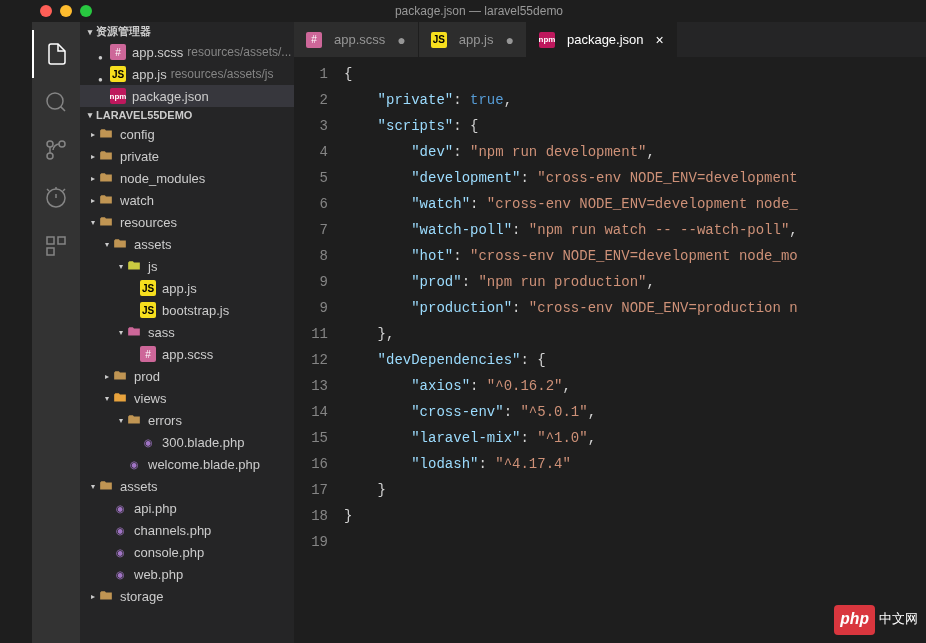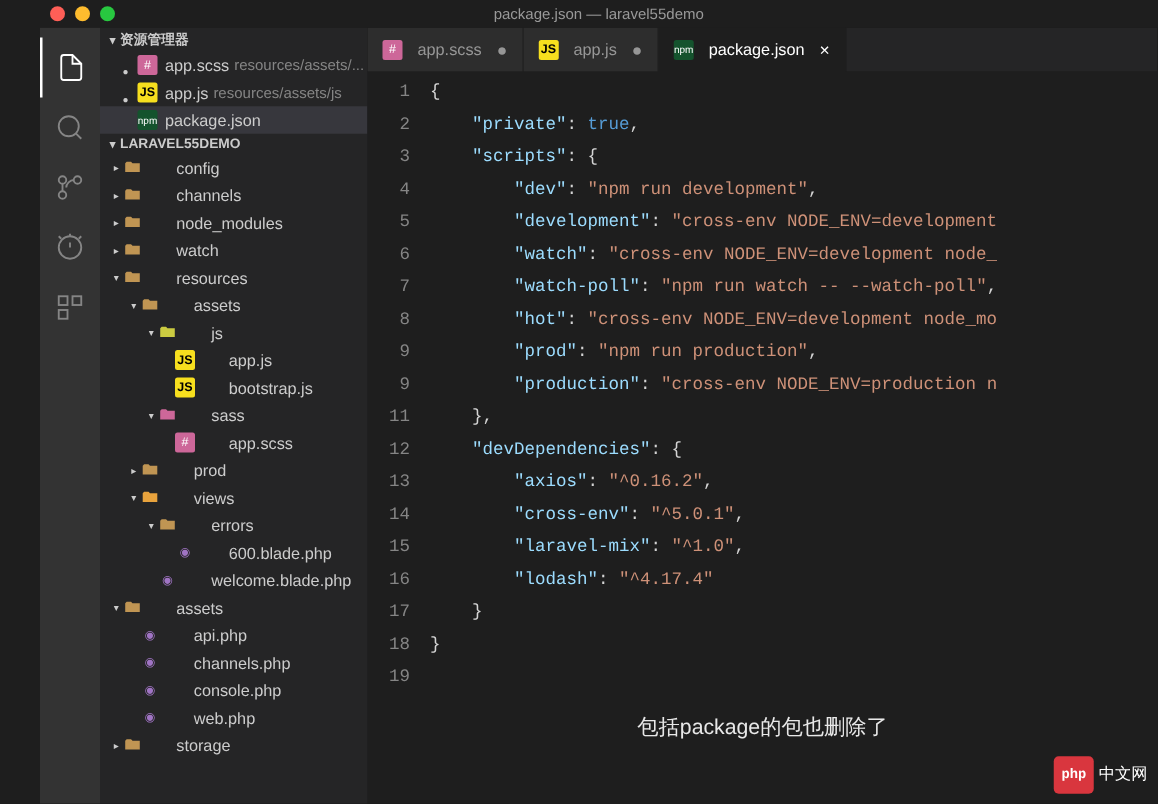--- a/index.html
+++ b/index.html
@@ -86,26 +86,26 @@
   white-space: nowrap;
   overflow: hidden;
 }
 .editor-item { padding-left: 18px; height: 22px; }
 .editor-item.active, .tree-item.active { background: #37373d; }
 .bullet { width: 8px; height: 8px; margin-right: 4px; display:inline-block; }
 .bullet.dot::before { content: "●"; font-size: 8px; color: #cccccc; }
 .file-icon { width: 16px; height: 16px; margin-right: 6px; flex-shrink: 0; display: flex; align-items: center; justify-content: center; font-size: 10px; border-radius: 2px; }
 .icon-scss { background: #cd6799; color: #fff; }
 .icon-js { background: #f7df1e; color: #000; font-weight: bold; }
-.icon-npm { background: #14532d; color: #fff; font-size: 8px; }
+.icon-npm { background: #be185d; color: #fff; font-size: 8px; font-weight: bold; }
 .editor-label { color: #cccccc; }
 .editor-path { color: #858585; font-size: 12px; margin-left: 4px; }
 .tree-item { height: 22px; }
 .tree-item .chev { width: 10px; font-size: 8px; text-align: center; color: #cccccc; }
-.tree-label { color: #cccccc; margin-left: 21px; }
+.tree-label { color: #cccccc; }
 .editor-area { flex: 1; display: flex; flex-direction: column; background: #1e1e1e; overflow: hidden; }
 .tabs {
   display: flex;
   background: #252526;
   height: 35px;
 }
 .tab {
   display: flex;
   align-items: center;
   padding: 0 12px;
@@ -153,22 +153,23 @@
   align-items: center;
   gap: 4px;
   font-size: 13px;
   color: #fff;
 }
 .watermark .badge {
   background: #d9363e;
   color: #fff;
   padding: 2px 6px;
   border-radius: 4px;
-  font-size: 11px;
+  font-size: 16px;
   font-weight: bold;
+  font-style: italic;
 }
 </style>
 </head>
 <body>
 
 <div class="window">
   <div class="titlebar">
     <div class="traffic-lights">
       <div class="traffic-light tl-close"></div>
       <div class="traffic-light tl-min"></div>
@@ -256,21 +257,21 @@
             </span>
             <span class="tree-label">config</span>
           </div>
           <div class="tree-item" style="padding-left: 8px;">
             <span class="chev">▸</span>
             <span class="file-icon" style="color:#c09553">
               <svg width="14" height="14" viewBox="0 0 24 24" fill="#c09553">
                 <path d="M2 6l2-2h6l2 2h10v12H2z"></path>
               </svg>
             </span>
-            <span class="tree-label">channels</span>
+            <span class="tree-label">private</span>
           </div>
           <div class="tree-item" style="padding-left: 8px;">
             <span class="chev">▸</span>
             <span class="file-icon" style="color:#c09553">
               <svg width="14" height="14" viewBox="0 0 24 24" fill="#c09553">
                 <path d="M2 6l2-2h6l2 2h10v12H2z"></path>
               </svg>
             </span>
             <span class="tree-label">node_modules</span>
           </div>
@@ -357,21 +358,21 @@
             <span class="file-icon" style="color:#c09553">
               <svg width="14" height="14" viewBox="0 0 24 24" fill="#c09553">
                 <path d="M2 6l2-2h6l2 2h10v12H2z M2 10h20"></path>
               </svg>
             </span>
             <span class="tree-label">errors</span>
           </div>
           <div class="tree-item" style="padding-left: 50px;">
             <span class="chev"></span>
             <span class="file-icon" style="color:#a074c4">◉</span>
-            <span class="tree-label">600.blade.php</span>
+            <span class="tree-label">300.blade.php</span>
           </div>
           <div class="tree-item" style="padding-left: 36px;">
             <span class="chev"></span>
             <span class="file-icon" style="color:#a074c4">◉</span>
             <span class="tree-label">welcome.blade.php</span>
           </div>
           <div class="tree-item" style="padding-left: 8px;">
             <span class="chev">▾</span>
             <span class="file-icon" style="color:#c09553">
               <svg width="14" height="14" viewBox="0 0 24 24" fill="#c09553">
@@ -446,21 +447,20 @@
             <div>12</div>
             <div>13</div>
             <div>14</div>
             <div>15</div>
             <div>16</div>
             <div>17</div>
             <div>18</div>
             <div>19</div>
           </div>
         <div class="code-content" id="code"><div class="line"><span class="tok-brace">{</span></div><div class="line">    <span class="tok-key">"private"</span><span class="tok-colon">: </span><span class="tok-bool">true</span><span class="tok-comma">,</span></div><div class="line">    <span class="tok-key">"scripts"</span><span class="tok-colon">: </span><span class="tok-brace">{</span></div><div class="line">        <span class="tok-key">"dev"</span><span class="tok-colon">: </span><span class="tok-string">"npm run development"</span><span class="tok-comma">,</span></div><div class="line">        <span class="tok-key">"development"</span><span class="tok-colon">: </span><span class="tok-string">"cross-env NODE_ENV=development</span></div><div class="line">        <span class="tok-key">"watch"</span><span class="tok-colon">: </span><span class="tok-string">"cross-env NODE_ENV=development node_</span></div><div class="line">        <span class="tok-key">"watch-poll"</span><span class="tok-colon">: </span><span class="tok-string">"npm run watch -- --watch-poll"</span><span class="tok-comma">,</span></div><div class="line">        <span class="tok-key">"hot"</span><span class="tok-colon">: </span><span class="tok-string">"cross-env NODE_ENV=development node_mo</span></div><div class="line">        <span class="tok-key">"prod"</span><span class="tok-colon">: </span><span class="tok-string">"npm run production"</span><span class="tok-comma">,</span></div><div class="line">        <span class="tok-key">"production"</span><span class="tok-colon">: </span><span class="tok-string">"cross-env NODE_ENV=production n</span></div><div class="line">    <span class="tok-brace">}</span><span class="tok-comma">,</span></div><div class="line">    <span class="tok-key">"devDependencies"</span><span class="tok-colon">: </span><span class="tok-brace">{</span></div><div class="line">        <span class="tok-key">"axios"</span><span class="tok-colon">: </span><span class="tok-string">"^0.16.2"</span><span class="tok-comma">,</span></div><div class="line">        <span class="tok-key">"cross-env"</span><span class="tok-colon">: </span><span class="tok-string">"^5.0.1"</span><span class="tok-comma">,</span></div><div class="line">        <span class="tok-key">"laravel-mix"</span><span class="tok-colon">: </span><span class="tok-string">"^1.0"</span><span class="tok-comma">,</span></div><div class="line">        <span class="tok-key">"lodash"</span><span class="tok-colon">: </span><span class="tok-string">"^4.17.4"</span></div><div class="line">    <span class="tok-brace">}</span></div><div class="line"><span class="tok-brace">}</span></div><div class="line">&nbsp;</div></div>
-        <div class="annotation">包括package的包也删除了</div>
         <div class="watermark">
           <span class="badge">php</span>
           <span>中文网</span>
         </div>
       </div>
     </div>
   </div>
 </div>
 
 </body></html>

